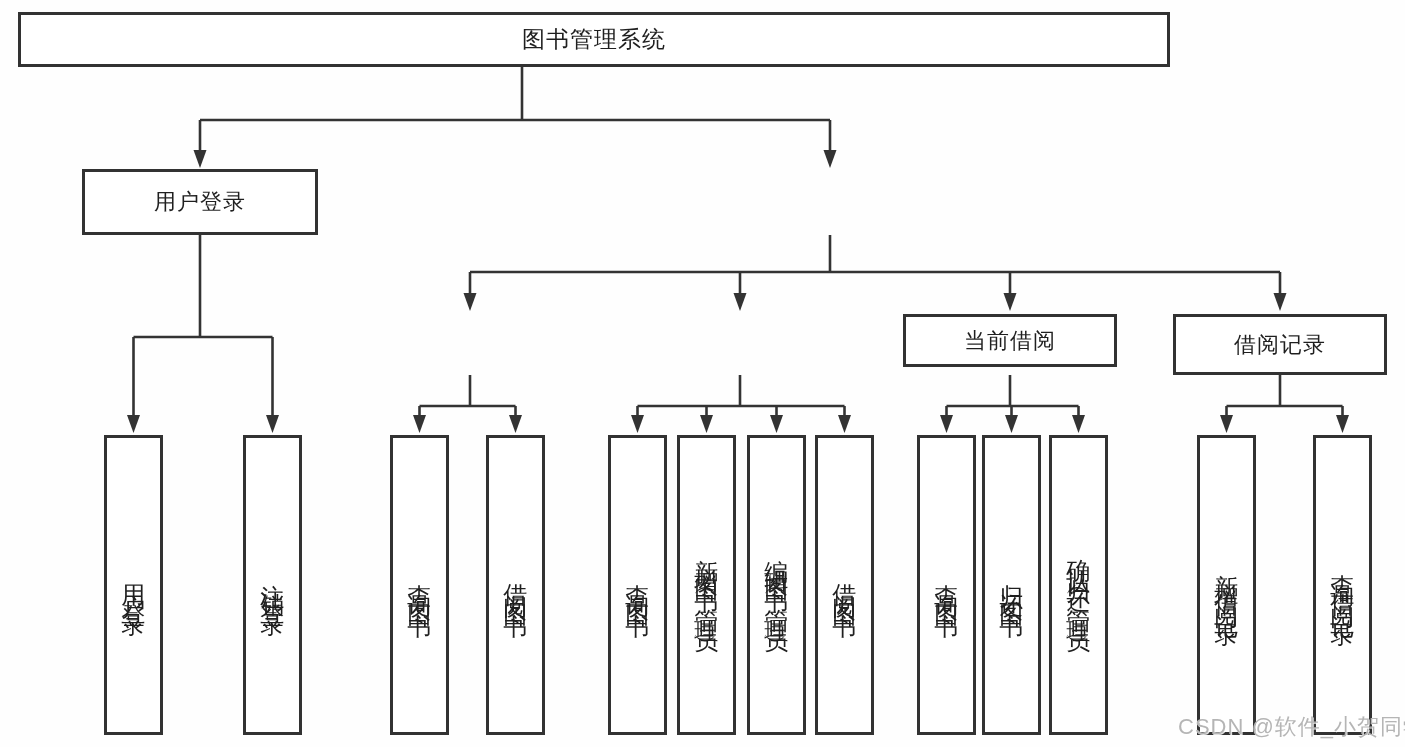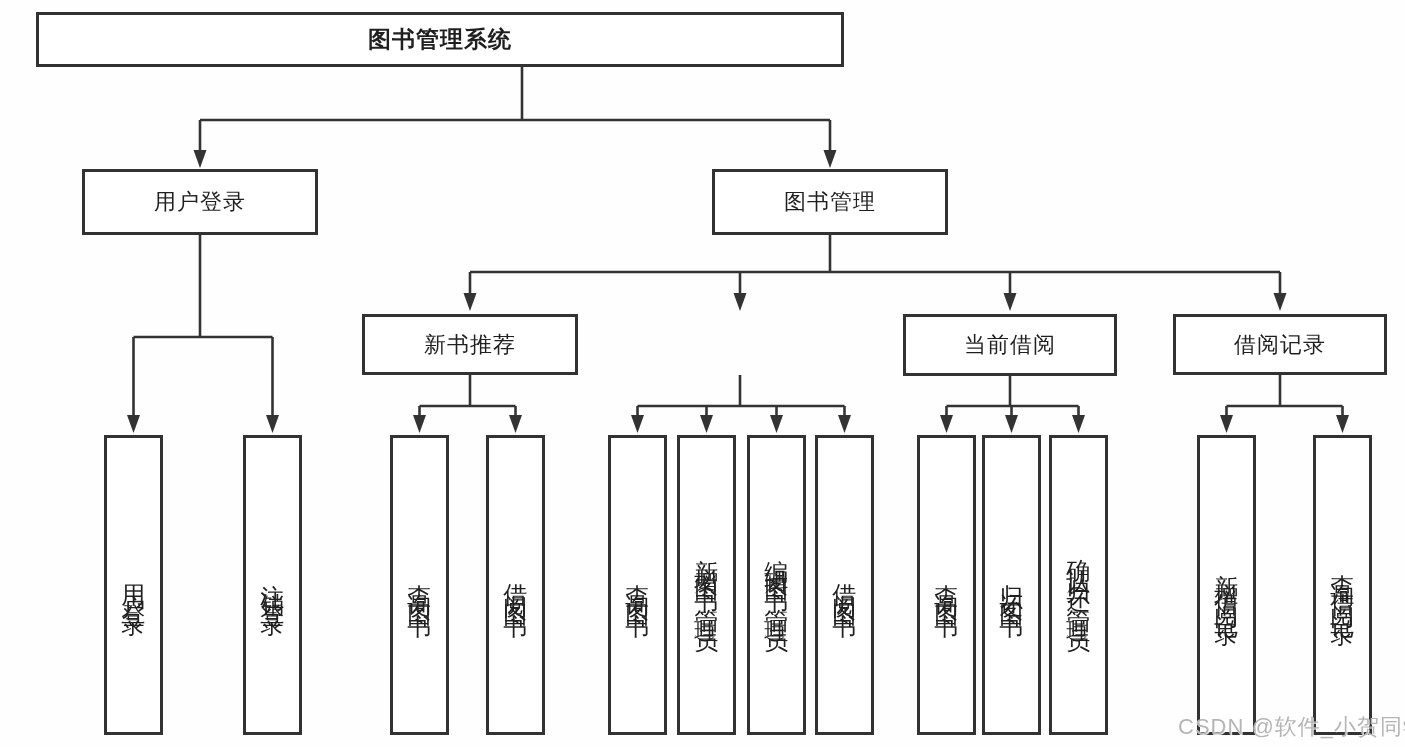--- a/index.html
+++ b/index.html
@@ -123,35 +123,29 @@
     <polygon points="1072,415 1085,415 1078.5,433"></polygon>
 
     <line x1="1280" y1="375" x2="1280" y2="407"></line>
     <line x1="1226.5" y1="406" x2="1342.5" y2="406"></line>
     <line x1="1226.5" y1="406" x2="1226.5" y2="416"></line>
     <polygon points="1220,415 1233,415 1226.5,433"></polygon>
     <line x1="1342.5" y1="406" x2="1342.5" y2="416"></line>
     <polygon points="1336,415 1349,415 1342.5,433"></polygon>
   </svg>
 
-  <div class="box" style="left:36px;top:12px;width:808px;height:55px;font-weight:bold;">
+  <div class="box" style="left:18px;top:12px;width:1152px;height:55px;">
     <span class="h-label root-label">图书管理系统</span>
   </div>
 
   <div class="box" style="left:82px;top:169px;width:236px;height:66px;">
     <span class="h-label">用户登录</span>
   </div>
-  <div class="box" style="left:712px;top:169px;width:236px;height:66px;">
-    <span class="h-label">图书管理</span>
-  </div>
 
-  <div class="box" style="left:362px;top:314px;width:216px;height:61px;">
-    <span class="h-label">新书推荐</span>
-  </div>
-  <div class="box" style="left:903px;top:314px;width:214px;height:62px;">
+  <div class="box" style="left:903px;top:314px;width:214px;height:53px;">
     <span class="h-label">当前借阅</span>
   </div>
   <div class="box" style="left:1173px;top:314px;width:214px;height:61px;">
     <span class="h-label">借阅记录</span>
   </div>
 
   <div class="box leaf" style="left:104px;top:435px;width:59px;height:300px;">
     <span class="v-label">用户登录</span>
   </div>
   <div class="box leaf" style="left:243px;top:435px;width:59px;height:300px;">

